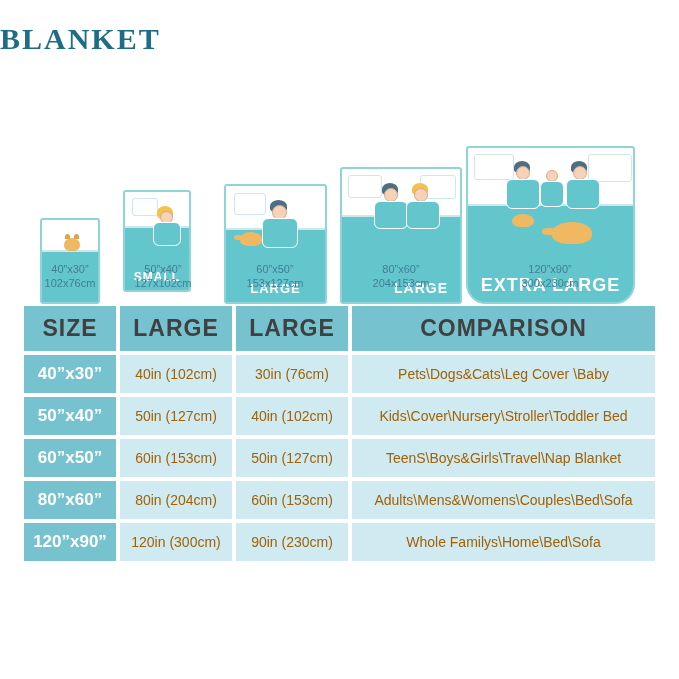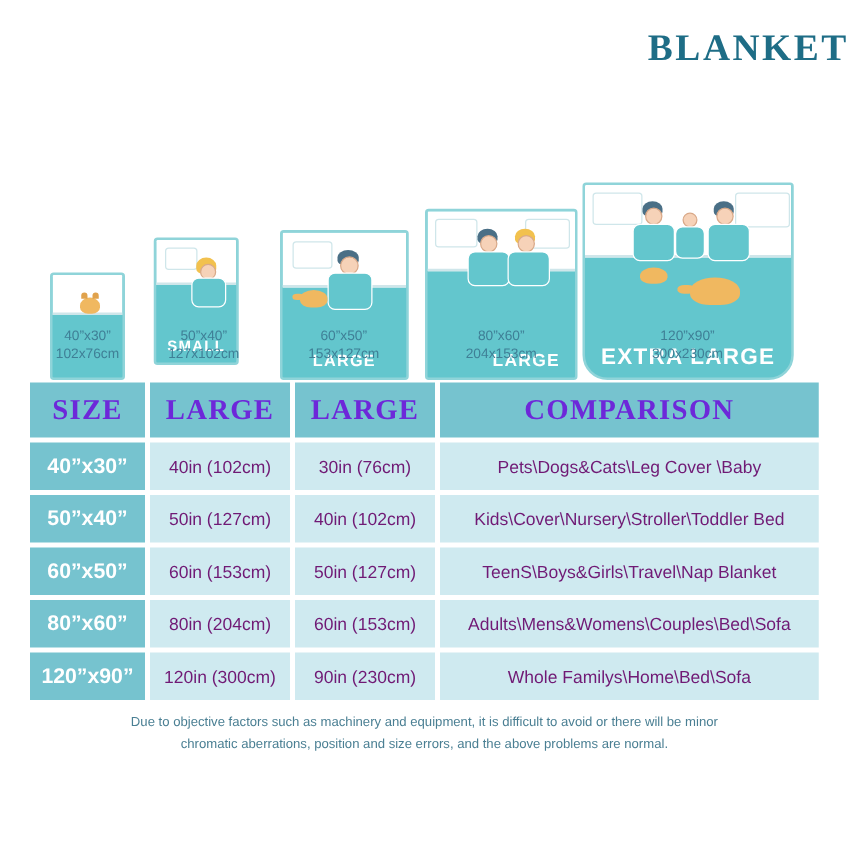--- a/index.html
+++ b/index.html
@@ -6,21 +6,21 @@
   body{
     width:679px;height:679px;
     background:#ffffff;
     font-family:"Liberation Sans", sans-serif;
     color:#2a5d73;
     overflow:hidden;
   }
   .page{position:relative;width:679px;height:679px;}
 
   
-  .title-block{text-align:right;padding-top:22px;}
+  .title-block{text-align:left;padding-top:22px;}
   .title-main{
     font-family:"Liberation Serif", serif;
     font-size:30px;letter-spacing:2px;color:#1e6d86;font-weight:700;
     line-height:34px;
   }
   .title-sub{
     font-family:"Liberation Serif", serif;
     font-size:22px;letter-spacing:1px;color:#1e6d86;font-weight:700;
     line-height:28px;
   }
@@ -69,27 +69,27 @@
     font-family:"Liberation Sans", sans-serif;
   }
 
   
   table{
     border-collapse:separate;border-spacing:4px;
     width:639px;margin:4px 20px 0 20px;
     table-layout:fixed;
   }
   th{
-    background:#76c3cf;color:#6d28d9;
+    background:#76c3cf;color:#404040;
     font-size:23px;font-weight:700;letter-spacing:1px;
     padding:9px 0;text-align:center;
-    font-family:Liberation Serif, serif;
+    font-family:Liberation Sans, sans-serif;
   }
   td{
-    background:#cfeaf0;color:#701a75;
+    background:#cfeaf0;color:#a16207;
     font-size:14px;padding:9px 6px;text-align:center;
     font-family:"Liberation Sans", sans-serif;
   }
   td.size-col{
     background:#76c3cf;color:#ffffff;font-weight:700;font-size:17px;
   }
   col.c1{width:92px;}
   col.c2{width:112px;}
   col.c3{width:112px;}
   col.c4{width:303px;}
@@ -237,18 +237,14 @@
       </tr>
       <tr>
         <td class="size-col">120”x90”</td>
         <td>120in (300cm)</td>
         <td>90in (230cm)</td>
         <td>Whole Familys\Home\Bed\Sofa</td>
       </tr>
     </tbody>
   </table>
 
-  <div class="footer">
-    <div>Due to objective factors such as machinery and equipment, it is difficult to avoid or there will be minor</div>
-    <div>chromatic  aberrations, position and size errors, and the above problems are normal.</div>
-  </div>
 
 </div>
 
 </body></html>

